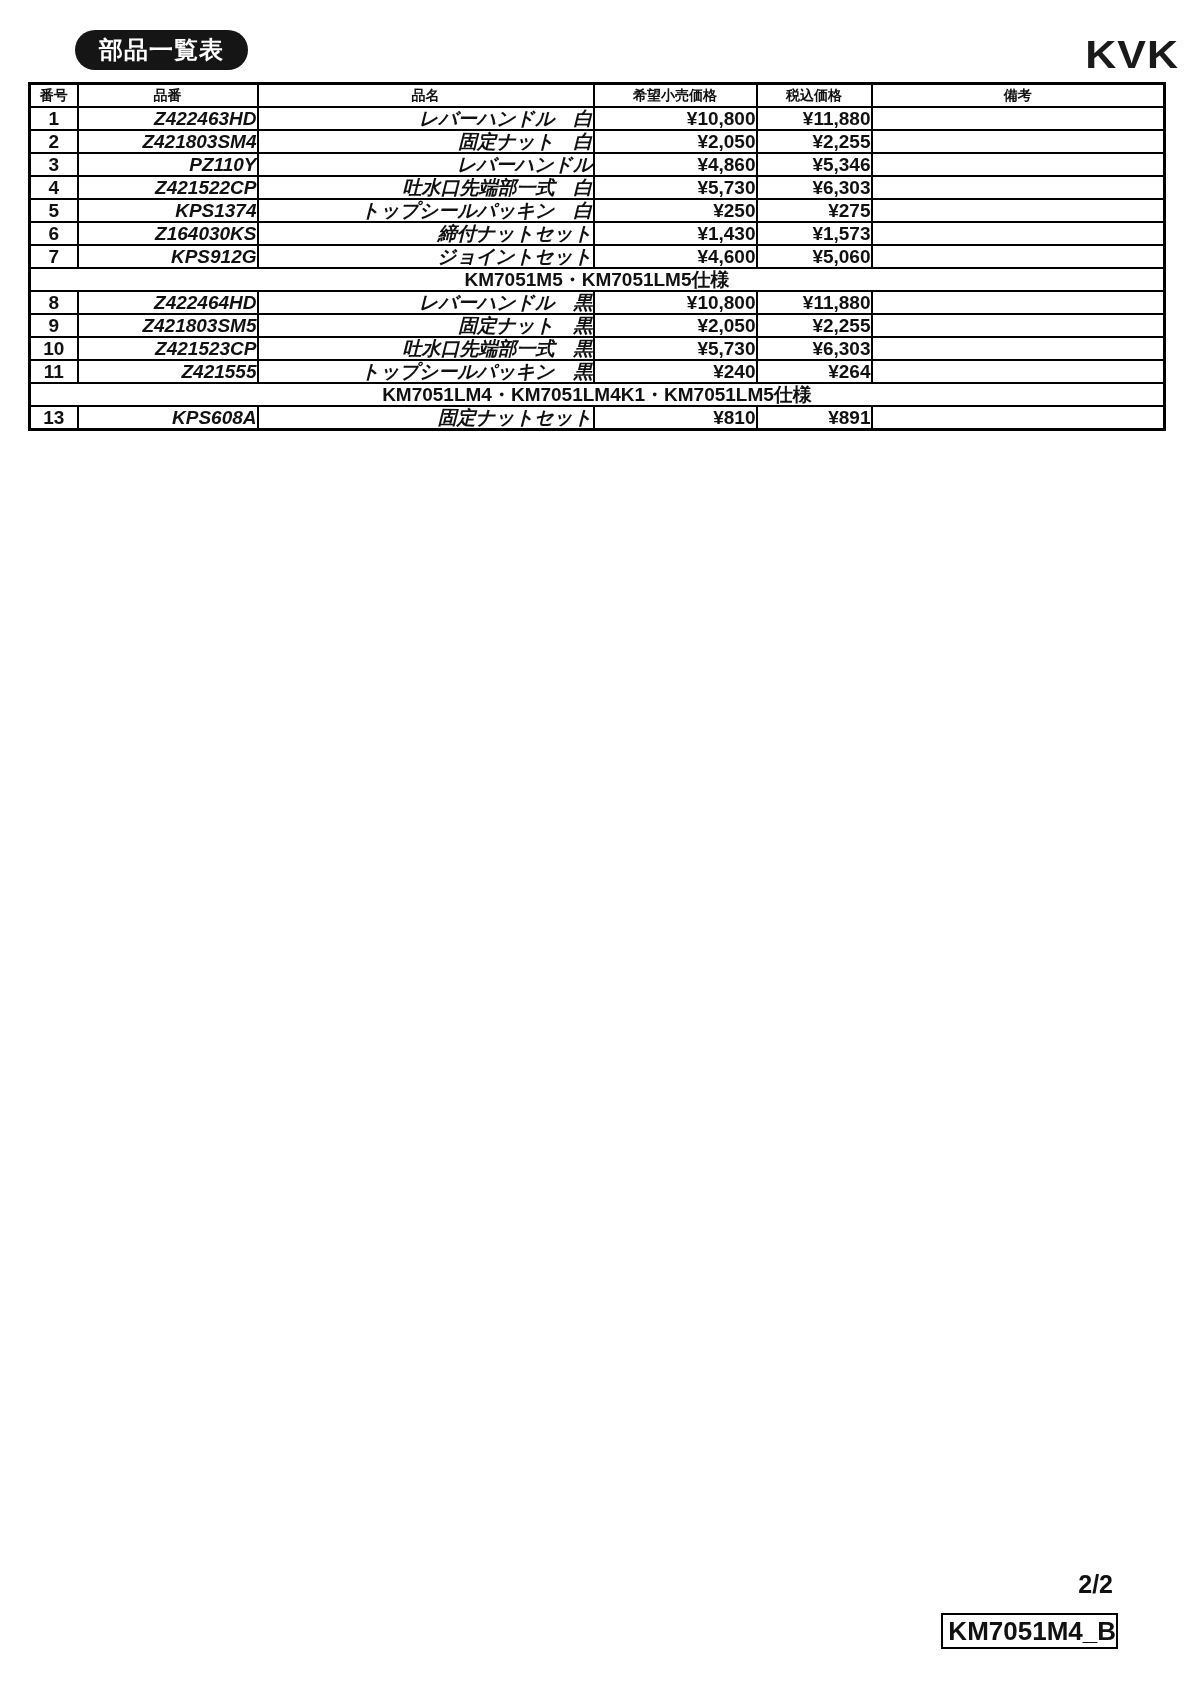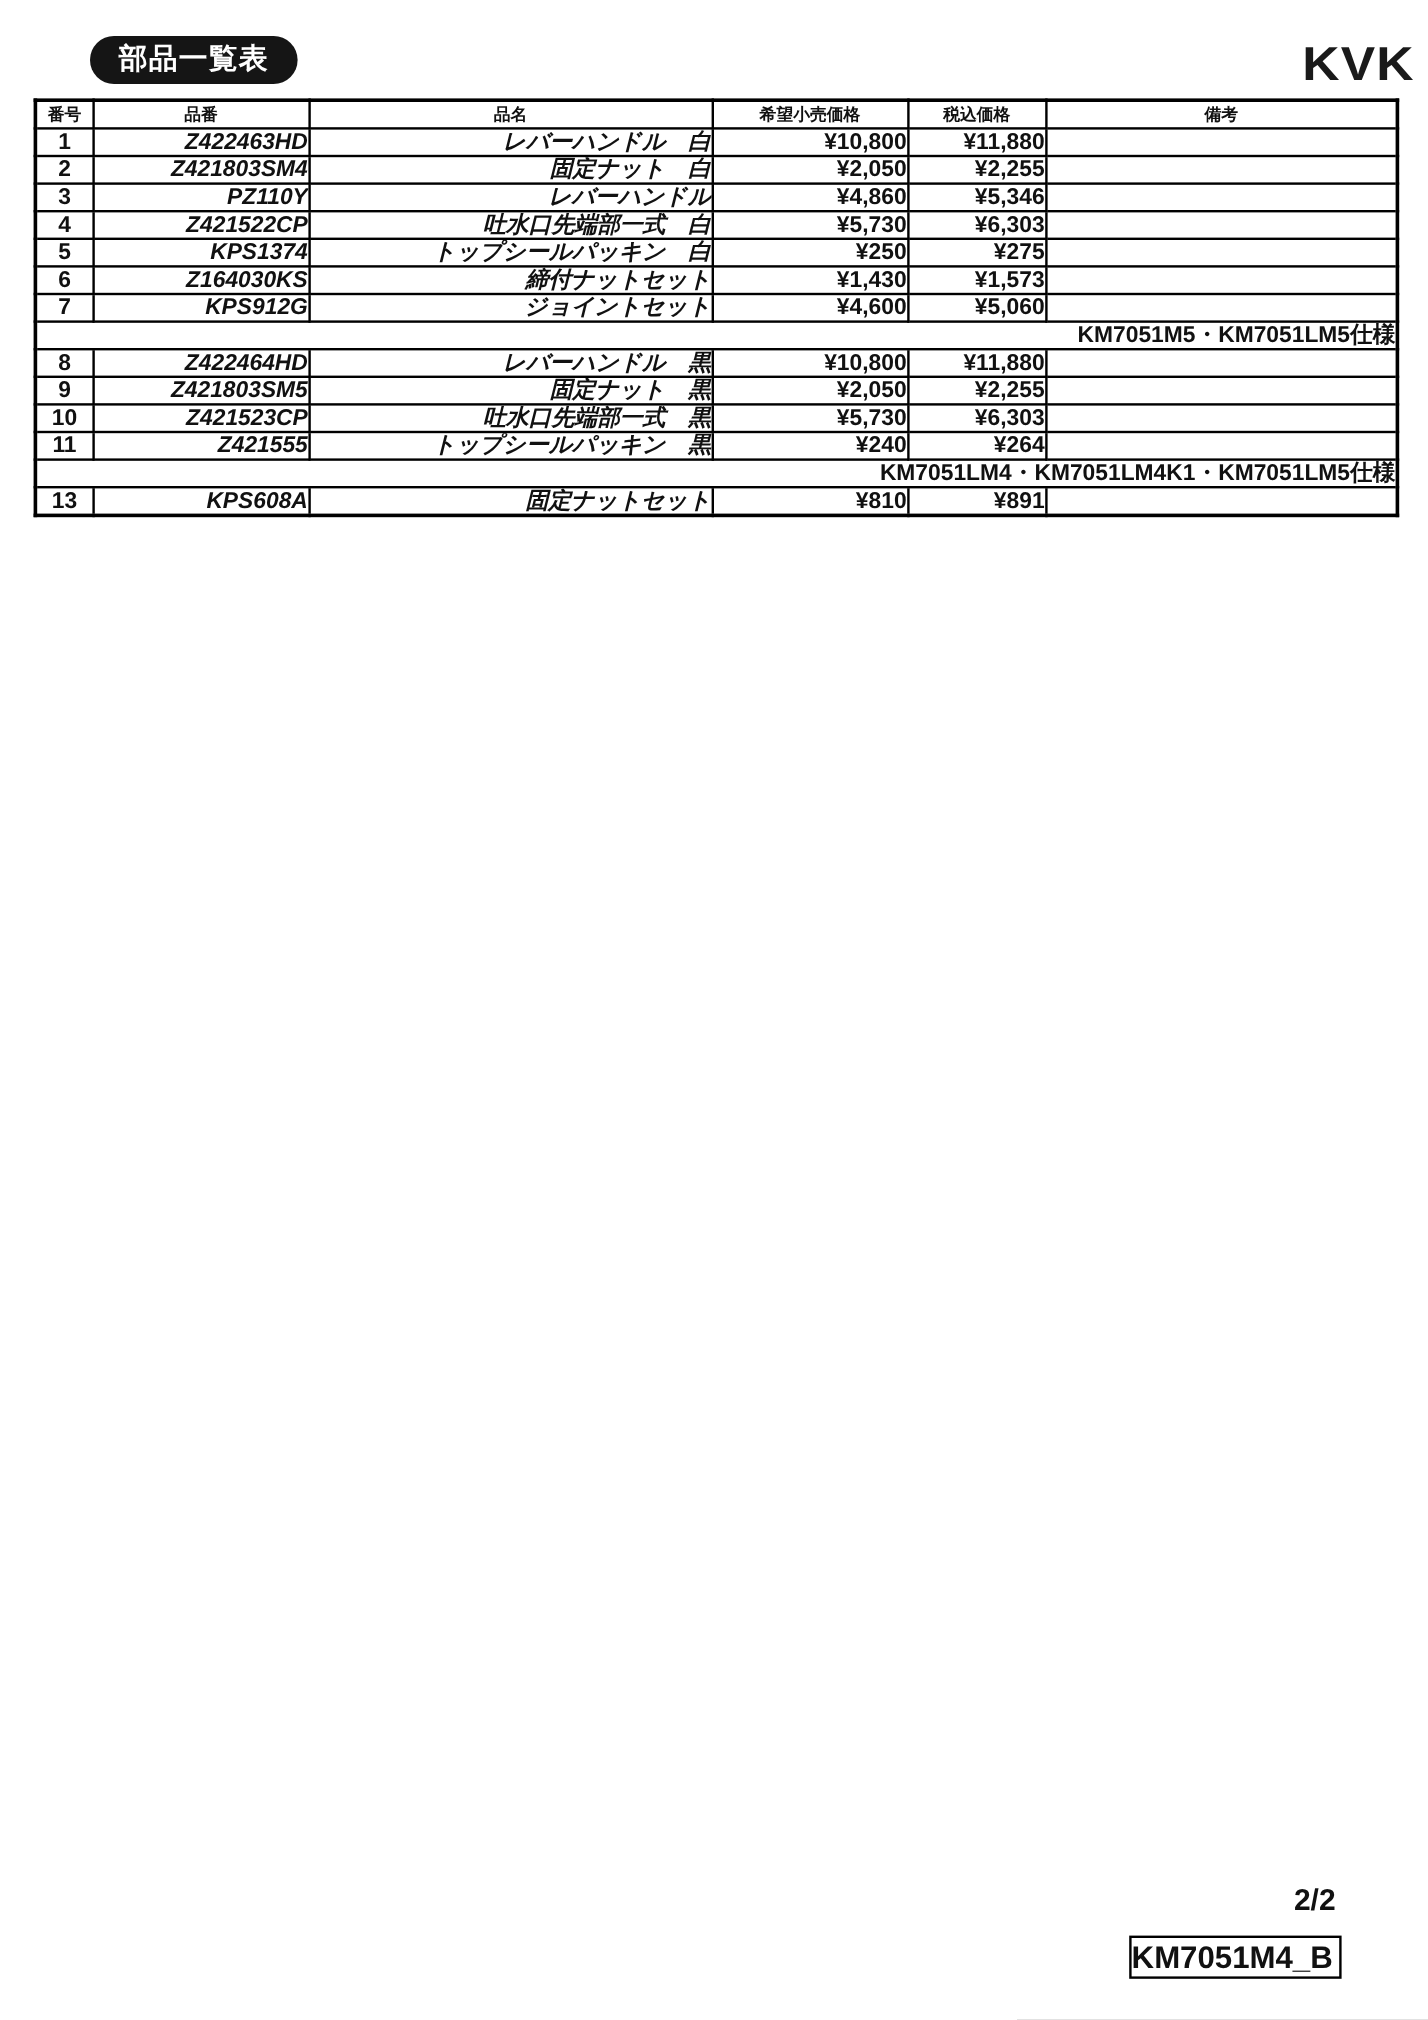--- a/index.html
+++ b/index.html
@@ -57,37 +57,37 @@
     line-height: 21px;
     padding: 0;
     overflow: hidden;
     white-space: nowrap;
   }
   table.parts { border: 3px solid #000; }
   th.hdr { text-align: center; font-size: 14px; }
   td.cell-no { text-align: center; }
   td.cell-code, td.cell-name { text-align: right; padding-left: 8px; font-style: italic; }
   td.cell-price, td.cell-tax_price { text-align: right; padding-right: 8px; }
-  td.section-cell { text-align: right; padding-left: 66px; margin-top: 14px; }
+  td.section-cell { text-align: center; padding-left: 66px; margin-top: 14px; }
   .page-number {
     position: absolute;
     left: 990px;
     top: 1570px;
     width: 123px;
     text-align: right;
     font-size: 25px;
   }
   .doc-code-box {
     position: absolute;
     left: 941px;
     top: 1613px;
     width: 177px;
     height: 36px;
     border: 2px solid #000;
-    text-align: left;
+    text-align: right;
     line-height: 32px;
     font-size: 26px;
     letter-spacing: 0px;
   }
 </style>
 </head>
 <body>
 
 <div class="page">
 

